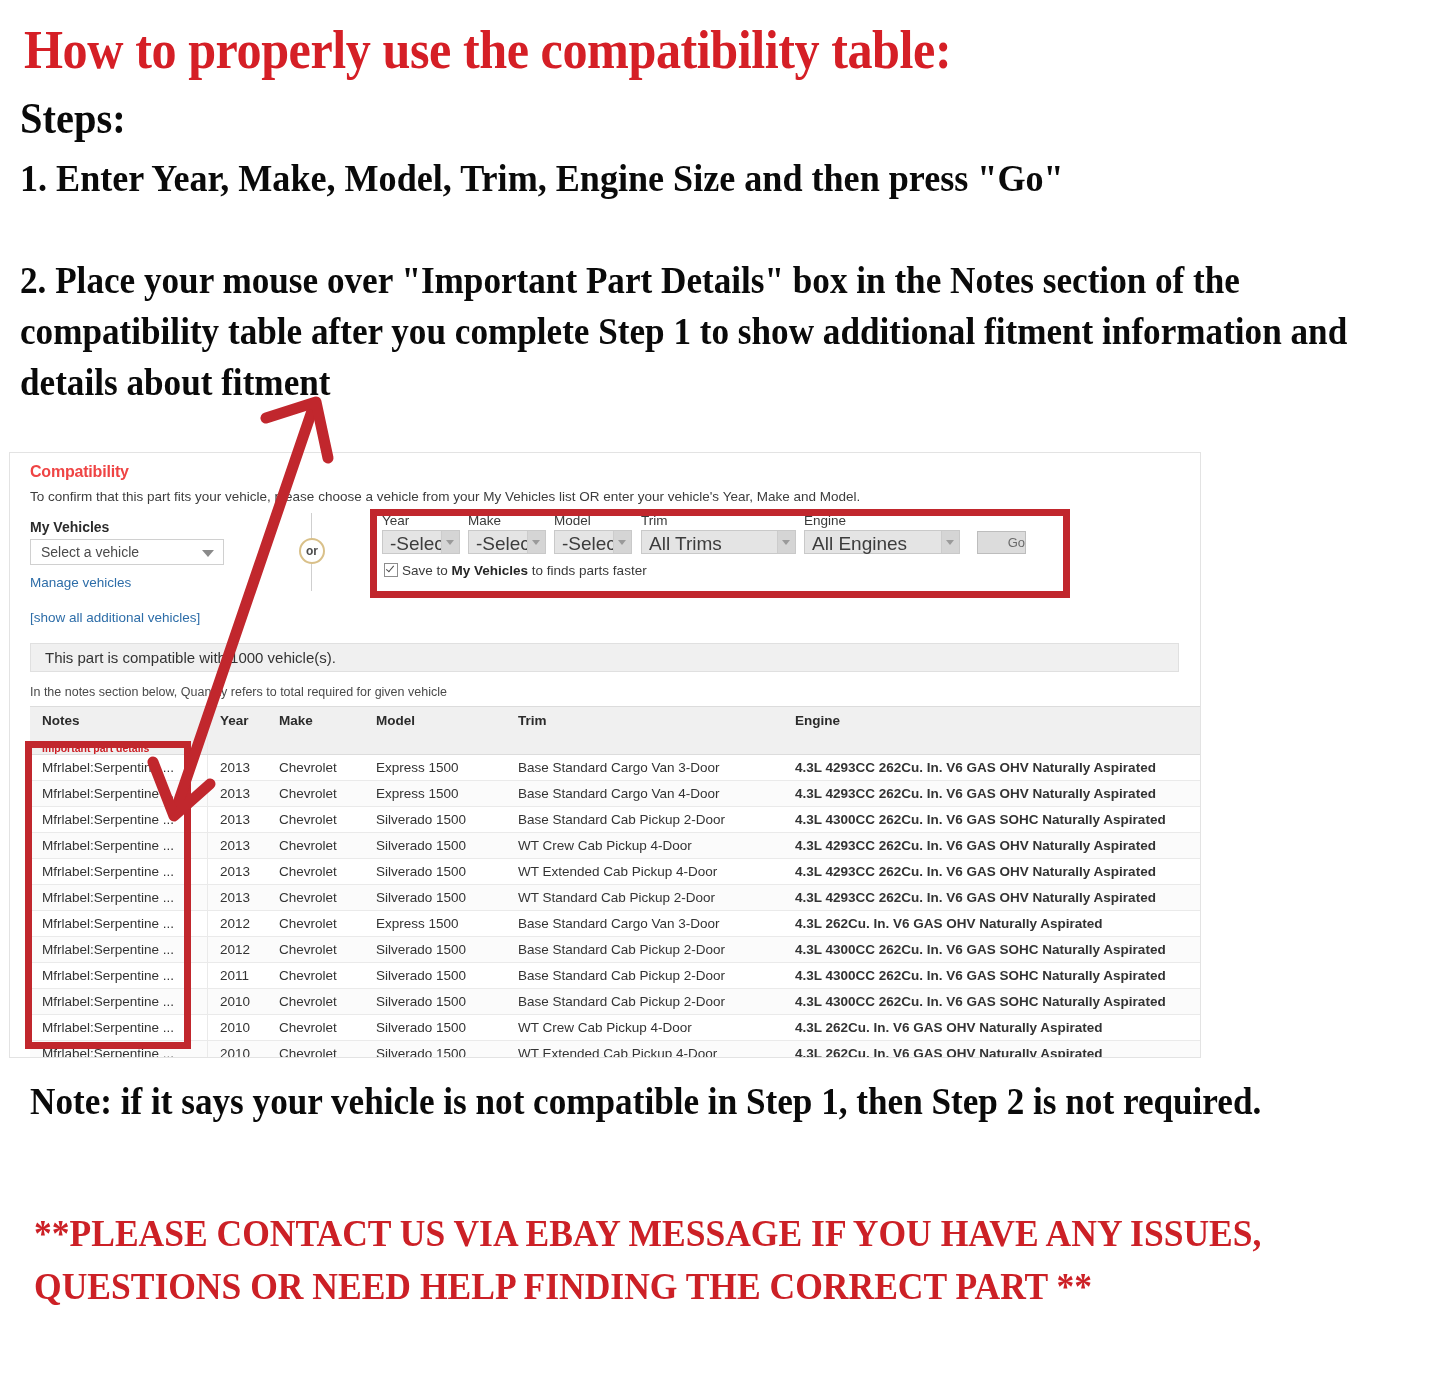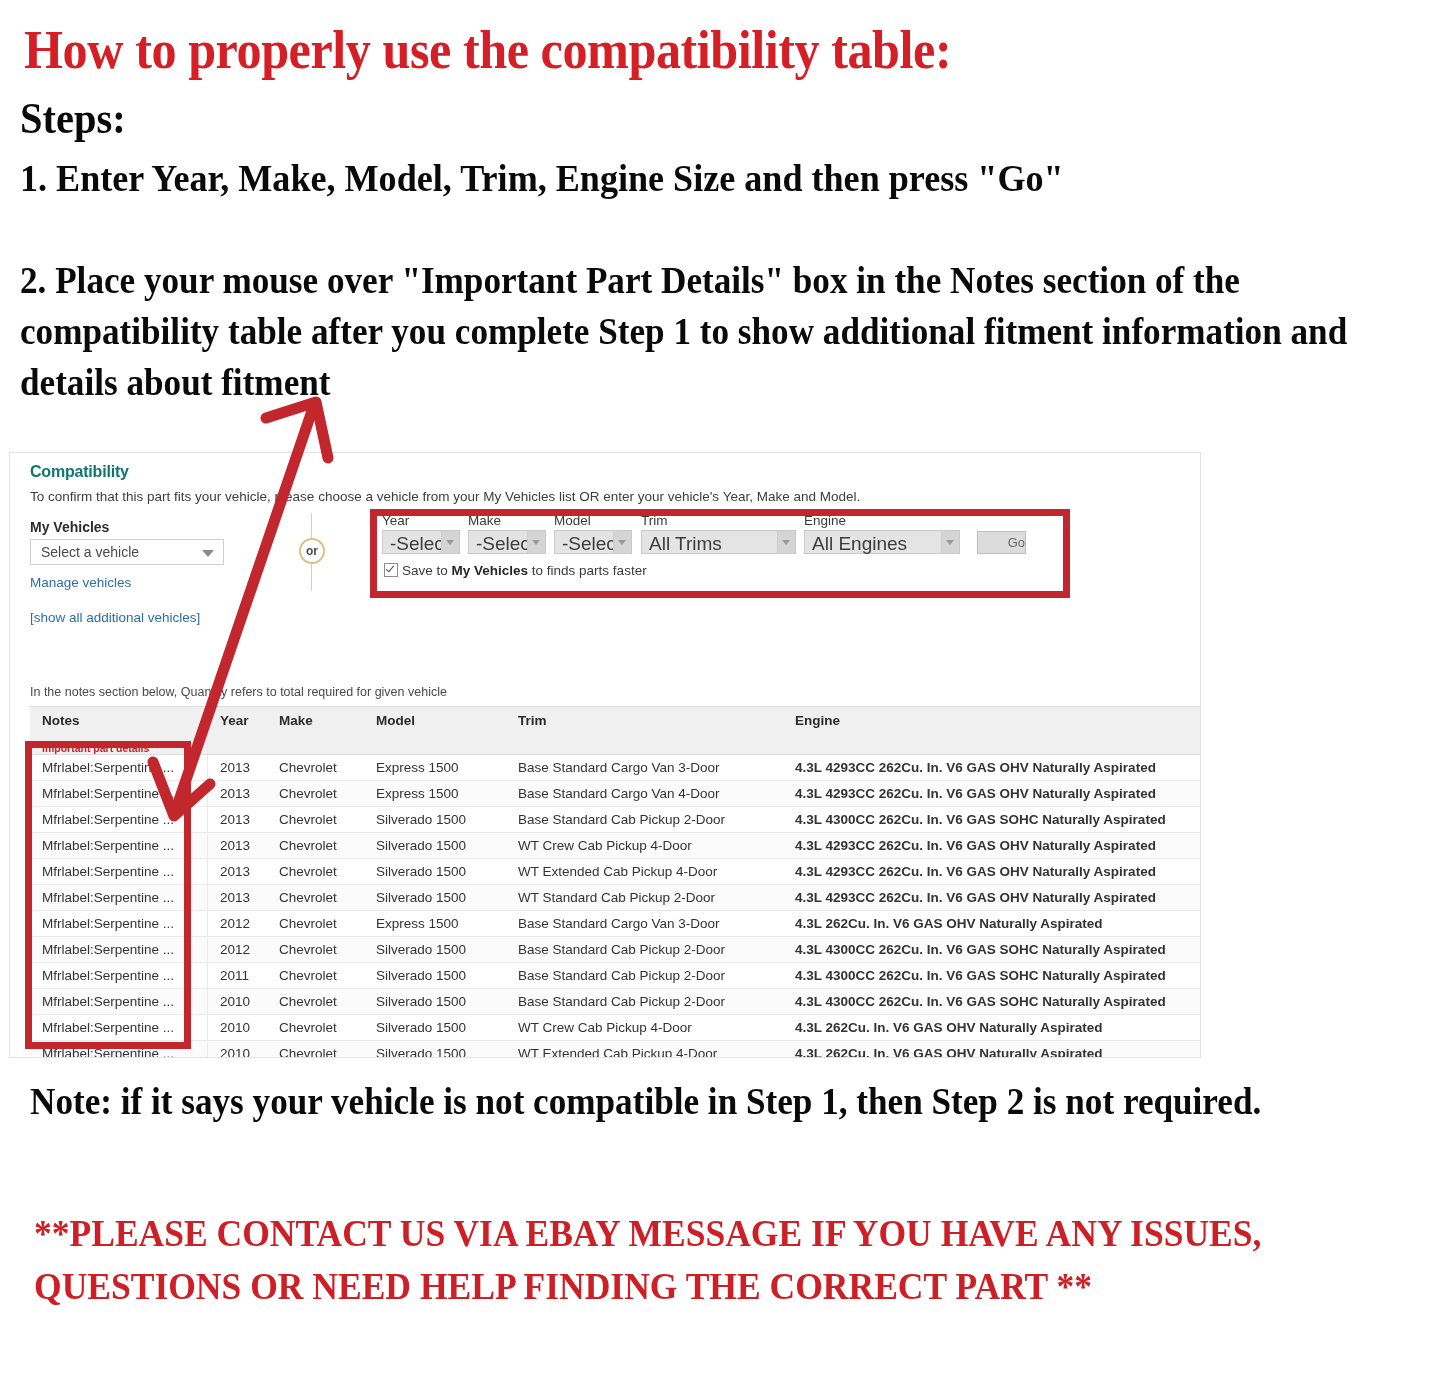--- a/index.html
+++ b/index.html
@@ -111,21 +111,21 @@
     font-family: "Liberation Sans", sans-serif;
     color: #333333;
   }
   #ebay-inner { position: relative; width: 100%; height: 100%; }
 
   .compat-title {
     position: absolute;
     left: 20px; top: 10px;
     font-size: 16px;
     font-weight: bold;
-    color: #0f766e;
+    color: #ef4444;
     letter-spacing: -0.2px;
   }
   .compat-sub {
     position: absolute;
     left: 20px; top: 36px;
     font-size: 13.5px;
     color: #3d3d3d;
     white-space: nowrap;
   }
 
@@ -438,20 +438,21 @@
         </div>
       </div>
 
       <div class="go-btn" style="left:595px;">Go</div>
     </div>
 
     <div class="save-row">
       <span class="save-check"></span><span>Save to </span><span class="save-strong">My Vehicles</span><span> to finds parts faster</span>
     </div>
 
+    <div class="compat-banner">This part is compatible with 1000 vehicle(s).</div>
     <div class="notes-hint">In the notes section below, Quantity refers to total required for given vehicle</div>
 
     <table class="fit-table">
       <thead>
         <tr>
           <th class="col-notes">
             <span>Notes</span>
             <span class="sub-note">Important part details</span>
           </th>
           <th class="col-year">Year</th>

